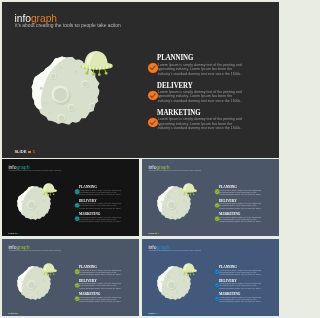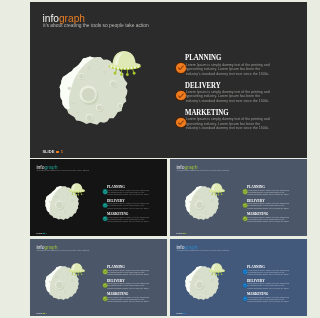--- a/index.html
+++ b/index.html
@@ -1,19 +1,19 @@
 <!DOCTYPE html>
 <html><head>
 <meta charset="utf-8">
 <style>
 html,body{margin:0;padding:0;}
 body{width:281px;height:318px;background:#e9ece1;font-family:"Liberation Sans",sans-serif;overflow:hidden;}
 #stage{position:absolute;left:0;top:0;width:281px;height:318px;background:#e9ece1;}
 .frame{position:absolute;left:1.6px;top:2px;width:277.4px;height:314px;}
-.slide{position:absolute;overflow:hidden;margin-left:28px;}
+.slide{position:absolute;overflow:hidden;}
 .slide-main{left:0;top:0;width:277.4px;height:155.6px;}
 .th{width:137.6px;height:77px;}
 .t0{left:0;top:157.4px;}
 .t1{left:140.1px;top:157.4px;}
 .t2{left:0;top:236.9px;}
 .t3{left:140.1px;top:236.9px;}
 .bg{position:absolute;left:0;top:0;right:0;bottom:0;}
 .brand{position:absolute;font-weight:normal;white-space:nowrap;line-height:1;}
 .tagline{position:absolute;white-space:nowrap;line-height:1;}
 .footer{position:absolute;white-space:nowrap;line-height:1;font-weight:bold;display:flex;align-items:flex-end;}

